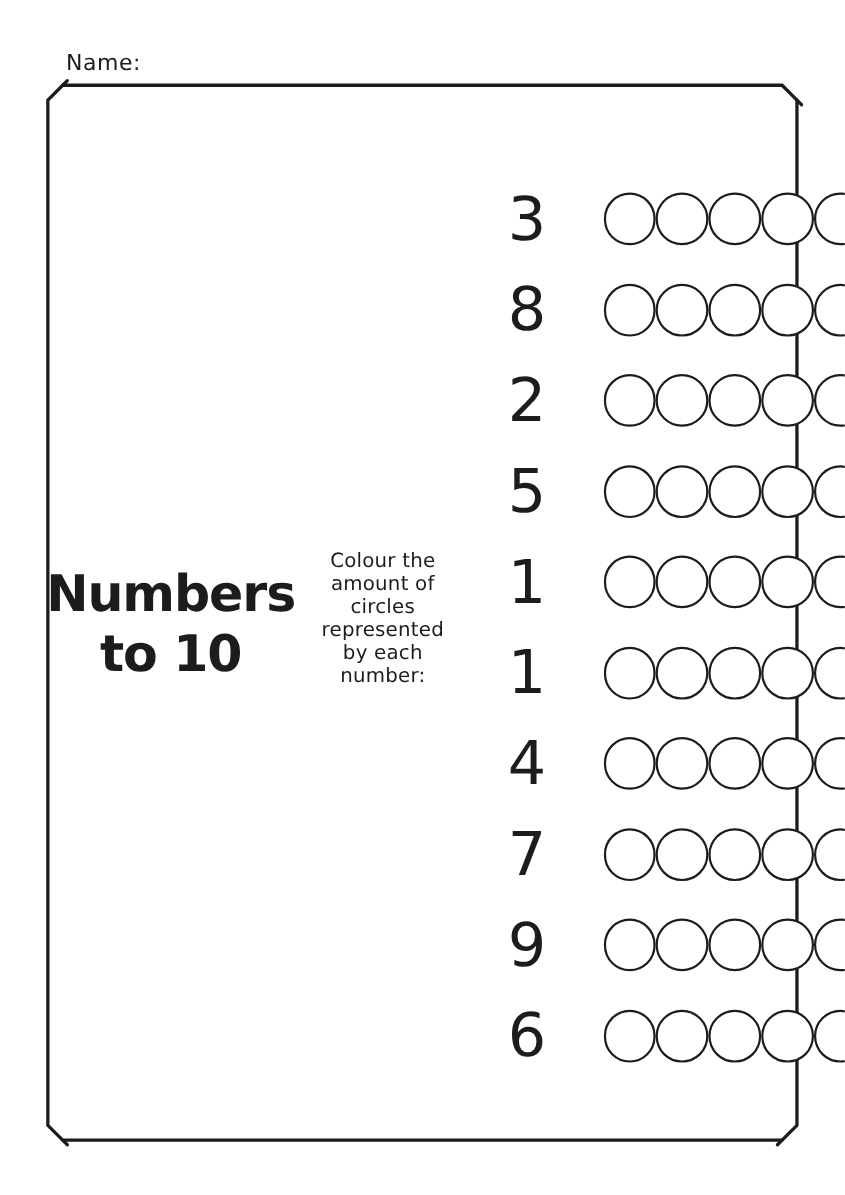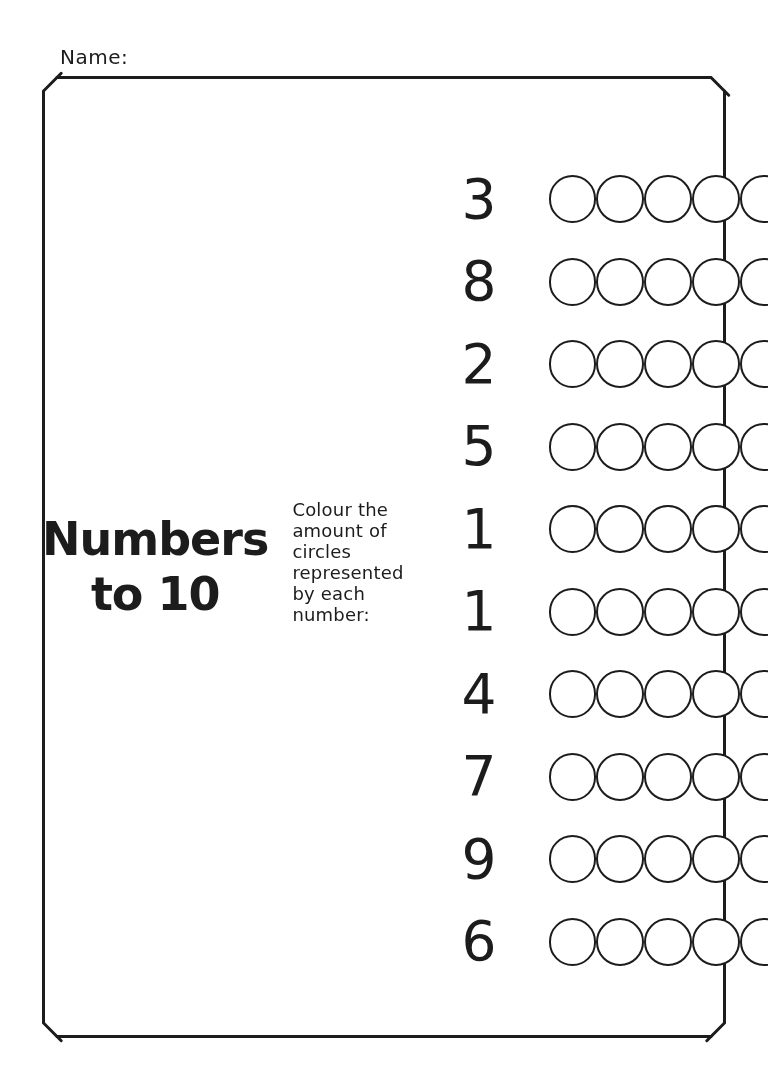--- a/index.html
+++ b/index.html
@@ -60,21 +60,21 @@
     font-weight: 800;
     letter-spacing: -1px;
     line-height: 1.2;
     text-align: center;
   }
   .instruction {
     margin-top: 9px;
     font-size: 18px;
     font-weight: 400;
     letter-spacing: 0.2px;
-    text-align: left;
+    text-align: center;
   }
   .rows {
     margin-top: 27px;
     width: 100%;
   }
   .row {
     display: flex;
     align-items: center;
     height: 53px;
     margin-bottom: 29.5px;

